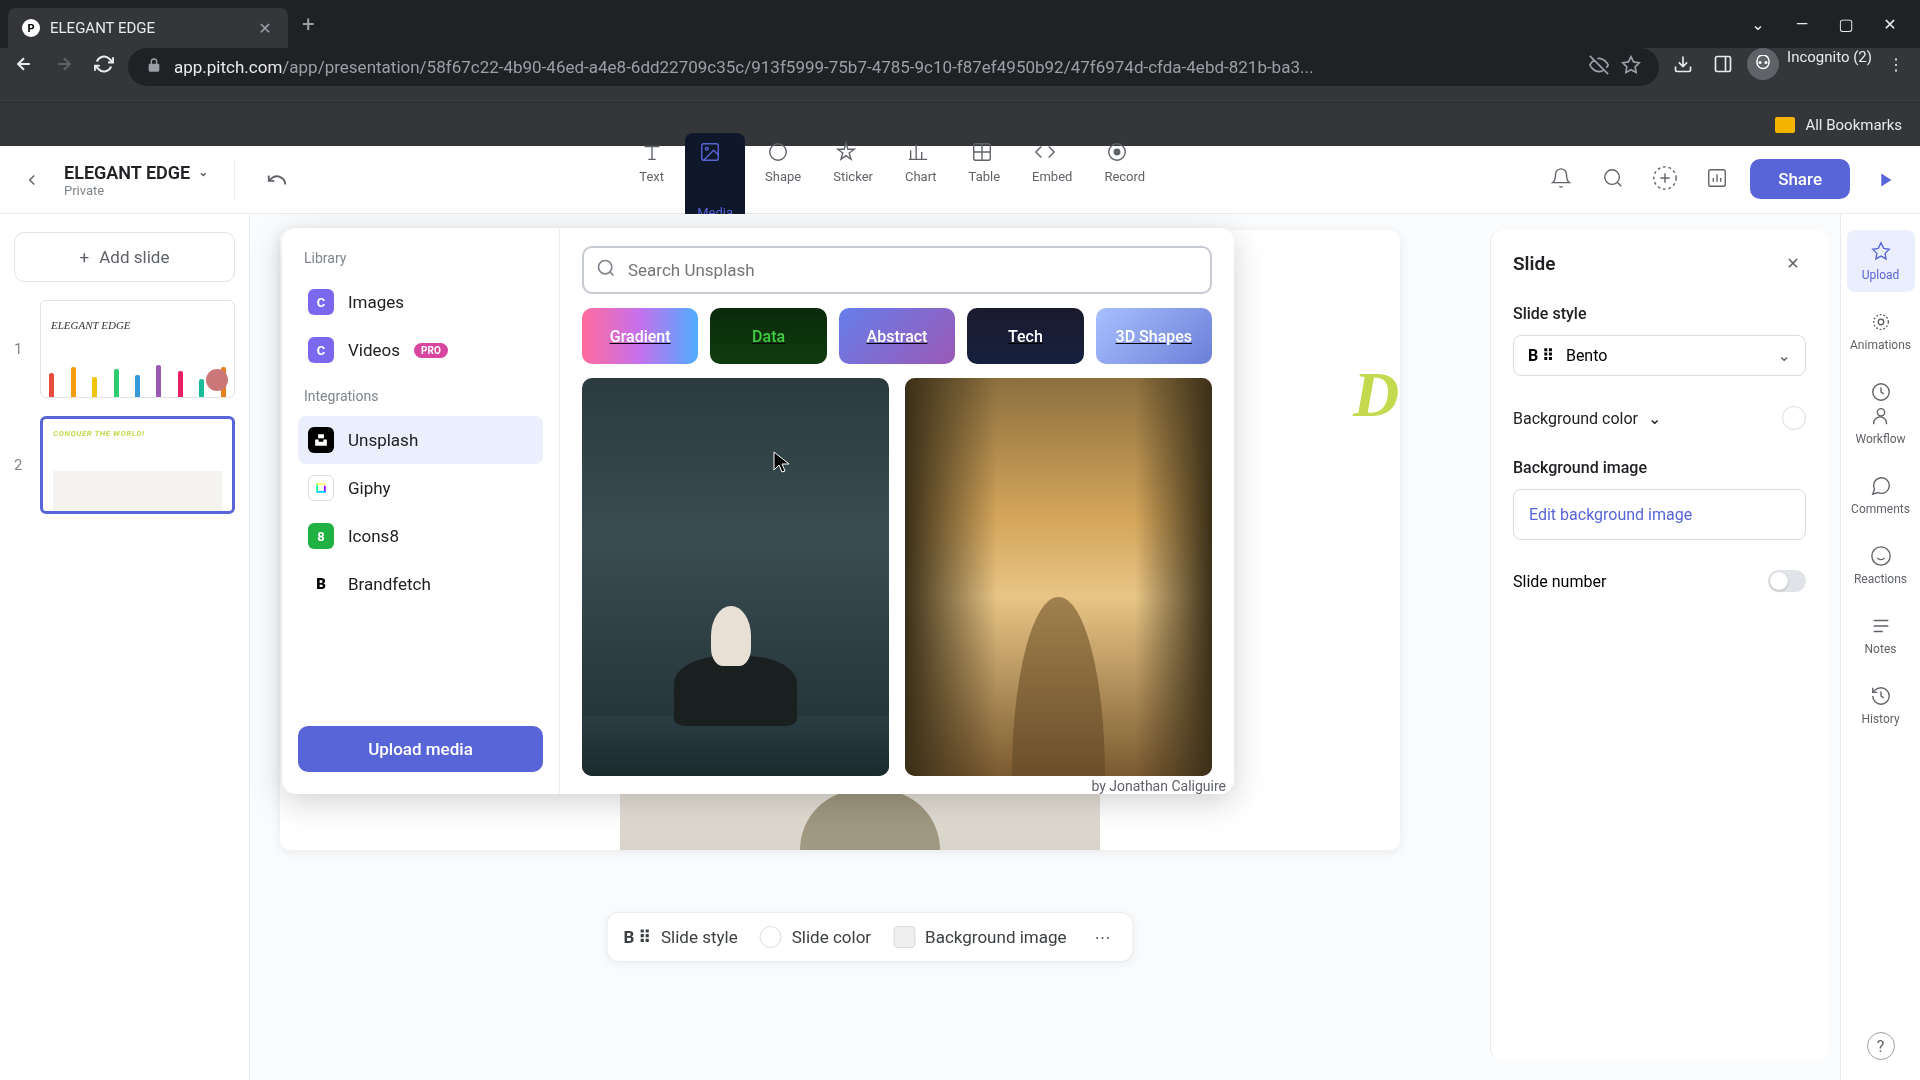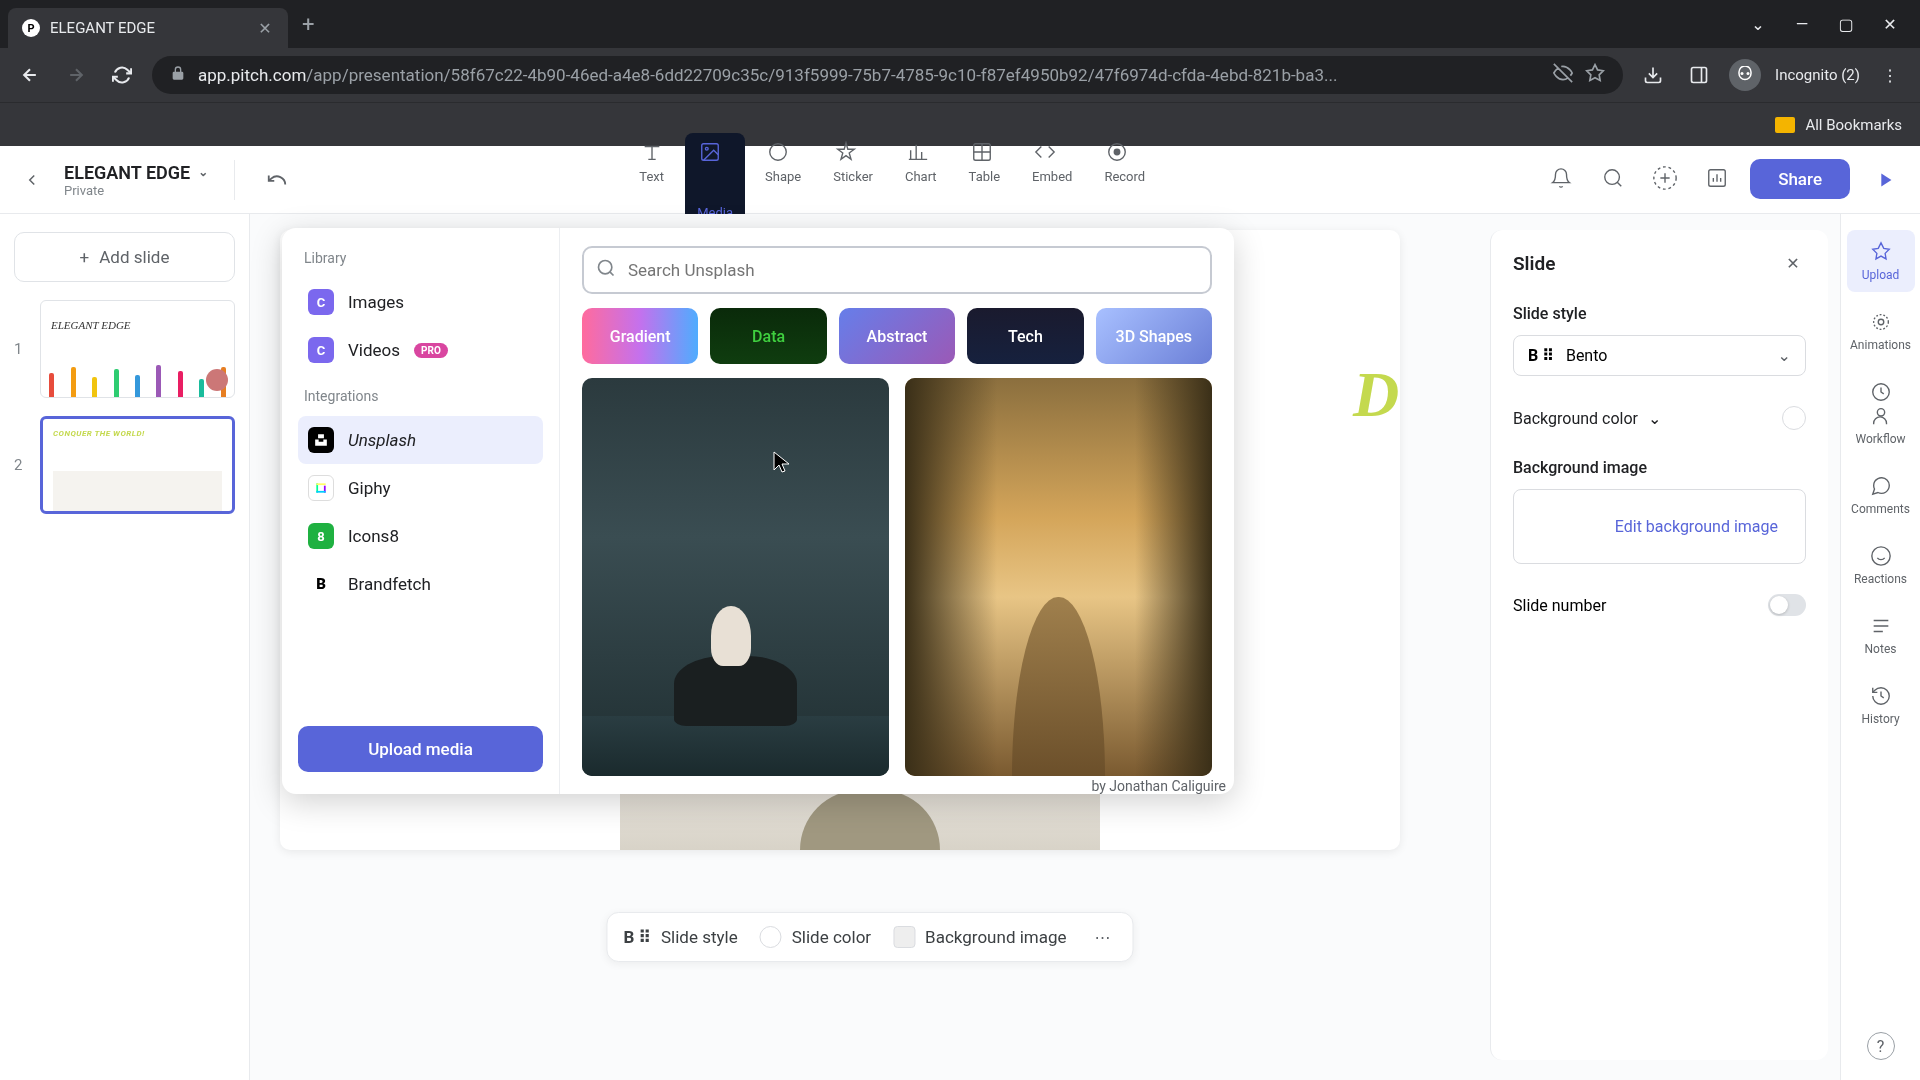--- a/index.html
+++ b/index.html
@@ -7,21 +7,21 @@
 
 
 .browser-chrome { background: #202124; height: 48px; display: flex; align-items: center; padding: 0 8px; }
 .tab { background: #35363a; border-radius: 8px 8px 0 0; height: 40px; margin-top: 8px; display: flex; align-items: center; padding: 0 14px; gap: 10px; min-width: 280px; color: #e8eaed; font-size: 15px; }
 .tab-favicon { width: 18px; height: 18px; background: #fff; border-radius: 50%; display: flex; align-items: center; justify-content: center; font-size: 11px; font-weight: bold; color: #000; }
 .tab-close { margin-left: auto; width: 18px; height: 18px; display: flex; align-items: center; justify-content: center; color: #9aa0a6; font-size: 16px; cursor: pointer; }
 .new-tab { color: #9aa0a6; font-size: 22px; padding: 0 14px; cursor: pointer; }
 .window-controls { margin-left: auto; display: flex; gap: 24px; color: #e8eaed; padding-right: 12px; }
 .win-btn { width: 20px; height: 20px; display: flex; align-items: center; justify-content: center; cursor: pointer; }
 
-.browser-toolbar { background: #35363a; height: 54px; display: flex; align-items: center; padding: 0 14px; gap: 14px; }
+.browser-toolbar { background: #35363a; height: 54px; display: flex; padding: 0 8px; gap: 8px; }
 .nav-btn { color: #e8eaed; width: 32px; height: 32px; display: flex; align-items: center; justify-content: center; cursor: pointer; }
 .nav-btn.disabled { color: #5f6368; }
 .url-bar { flex: 1; background: #202124; border-radius: 20px; height: 38px; display: flex; align-items: center; padding: 0 18px; gap: 12px; color: #9aa0a6; font-size: 17px; }
 .url-lock { color: #9aa0a6; }
 .url-text { flex: 1; color: #e8eaed; white-space: nowrap; overflow: hidden; }
 .url-text .domain { color: #e8eaed; }
 .url-text .path { color: #9aa0a6; }
 .ext-btn { color: #e8eaed; width: 32px; height: 32px; display: flex; align-items: center; justify-content: center; cursor: pointer; }
 .avatar-btn { width: 32px; height: 32px; border-radius: 50%; background: #5f6368; display: flex; align-items: center; justify-content: center; color: #fff; font-size: 14px; }
 .incognito-label { color: #e8eaed; font-size: 15px; }
@@ -77,36 +77,36 @@
 .canvas-desk { position: absolute; bottom: 0; left: 340px; width: 480px; height: 90px; background: linear-gradient(#ede9e2, #d8d3c8); border-radius: 20px 20px 0 0; }
 .canvas-chair { position: absolute; bottom: 0; left: 520px; width: 140px; height: 60px; background: #a09880; border-radius: 60px 60px 0 0; }
 .canvas-lamp { position: absolute; bottom: 60px; left: 370px; width: 28px; height: 44px; background: #d4a; border-radius: 14px 14px 4px 4px; }
 .canvas-plant { position: absolute; bottom: 60px; left: 720px; width: 22px; height: 34px; background: #d97; border-radius: 4px; }
 
 
 .media-popup { position: absolute; left: 32px; top: 14px; width: 952px; height: 566px; background: #fff; border-radius: 14px; box-shadow: 0 8px 32px rgba(0,0,0,0.18); display: flex; overflow: hidden; z-index: 10; }
 .media-sidebar { width: 278px; border-right: 1px solid #eceef1; padding: 22px 16px; display: flex; flex-direction: column; }
 .lib-heading { font-size: 14px; color: #80868b; margin-bottom: 12px; padding-left: 6px; }
 .lib-item { display: flex; align-items: center; gap: 14px; padding: 11px 10px; border-radius: 8px; cursor: pointer; font-size: 17px; color: #202124; }
-.lib-item.active { background: #ebeefd; font-style: italic; }
+.lib-item.active { background: #ebeefd; }
 .lib-icon-box { width: 26px; height: 26px; border-radius: 6px; display: flex; align-items: center; justify-content: center; font-size: 13px; font-weight: bold; color: #fff; }
 .lib-icon-c { background: #7b68ee; }
 .lib-icon-unsplash { background: #000; color: #fff; }
 .lib-icon-giphy { background: #fff; border: 1px solid #ddd; }
 .lib-icon-icons8 { background: #1fb141; color: #fff; }
 .lib-icon-brandfetch { background: #fff; color: #000; font-weight: 900; font-size: 15px; }
 .pro-badge { background: #d946a0; color: #fff; font-size: 10px; font-weight: bold; padding: 2px 7px; border-radius: 9px; }
 .upload-btn { margin-top: auto; background: #5865d9; color: #fff; border: none; padding: 13px; border-radius: 10px; font-size: 17px; font-weight: 500; cursor: pointer; }
 
 .media-main { flex: 1; padding: 18px 22px; display: flex; flex-direction: column; gap: 14px; overflow: hidden; }
 .search-wrap { position: relative; }
 .search-icon-svg { position: absolute; left: 14px; top: 50%; transform: translateY(-50%); color: #80868b; }
 .search-input { width: 100%; border: 2px solid #c6cad2; border-radius: 10px; padding: 12px 16px 12px 44px; font-size: 17px; outline: none; }
 
-.category-row { display: flex; gap: 12px; }
+.category-row { display: flex; gap: 12px; text-decoration: underline; }
 .cat-chip { flex: 1; height: 56px; border-radius: 10px; display: flex; align-items: center; justify-content: center; color: #fff; font-size: 16px; font-weight: 500; cursor: pointer; }
 .cat-gradient { background: linear-gradient(90deg, #ff6b9d, #c471ed, #4facfe); }
 .cat-data { background: linear-gradient(#0a2a0a, #0f3d0f); color: #3fcf3f; }
 .cat-abstract { background: linear-gradient(135deg, #667eea, #9b59b6); }
 .cat-tech { background: linear-gradient(#1a1a2e, #16213e); }
 .cat-3d { background: linear-gradient(135deg, #a8c0ff, #6b7fd7); }
 
 .image-grid { display: flex; gap: 16px; flex: 1; overflow: hidden; }
 .grid-col { flex: 1; display: flex; flex-direction: column; gap: 10px; }
 .img-card { border-radius: 10px; overflow: hidden; position: relative; cursor: pointer; }
@@ -133,21 +133,21 @@
 .rp-header { display: flex; align-items: center; justify-content: space-between; margin-bottom: 28px; }
 .rp-title { font-size: 19px; font-weight: 600; color: #202124; }
 .rp-close { width: 26px; height: 26px; display: flex; align-items: center; justify-content: center; cursor: pointer; color: #5f6368; }
 .rp-section-label { font-size: 16px; font-weight: 500; color: #202124; margin-bottom: 12px; }
 .rp-select { border: 1px solid #dadce0; border-radius: 8px; padding: 10px 14px; display: flex; align-items: center; gap: 12px; cursor: pointer; margin-bottom: 30px; }
 .rp-select-icon { font-weight: bold; }
 .rp-select-chevron { margin-left: auto; color: #5f6368; }
 .rp-row { display: flex; align-items: center; justify-content: space-between; margin-bottom: 28px; }
 .rp-row-label { font-size: 16px; color: #202124; display: flex; align-items: center; gap: 10px; }
 .rp-color-dot { width: 24px; height: 24px; border-radius: 50%; border: 1px solid #dadce0; background: #fff; }
-.rp-edit-btn { border: 1px solid #dadce0; border-radius: 8px; padding: 27px; text-align: right; color: #5865d9; font-size: 16px; cursor: pointer; margin-bottom: 30px; }
+.rp-edit-btn { border: 1px solid #dadce0; border-radius: 8px; padding: 15px; text-align: left; color: #5865d9; font-size: 16px; cursor: pointer; margin-bottom: 30px; }
 .rp-toggle { width: 38px; height: 22px; background: #e0e3e7; border-radius: 11px; position: relative; cursor: pointer; }
 .rp-toggle-knob { width: 18px; height: 18px; background: #fff; border-radius: 50%; position: absolute; top: 2px; left: 2px; box-shadow: 0 1px 3px rgba(0,0,0,0.2); }
 
 
 .right-rail { width: 80px; background: #fff; border-left: 1px solid #e8eaed; display: flex; flex-direction: column; align-items: center; padding-top: 16px; gap: 8px; }
 .rail-item { display: flex; flex-direction: column; align-items: center; gap: 4px; padding: 10px 4px; cursor: pointer; color: #5f6368; border-radius: 8px; width: 68px; }
 .rail-item.active { color: #5865d9; background: #ebeefd; }
 .rail-icon { width: 24px; height: 24px; display: flex; align-items: center; justify-content: center; }
 .rail-label { font-size: 12px; }
 .rail-help { margin-top: auto; margin-bottom: 20px; width: 28px; height: 28px; border: 1.5px solid #9aa0a6; border-radius: 50%; display: flex; align-items: center; justify-content: center; color: #5f6368; cursor: pointer; }

